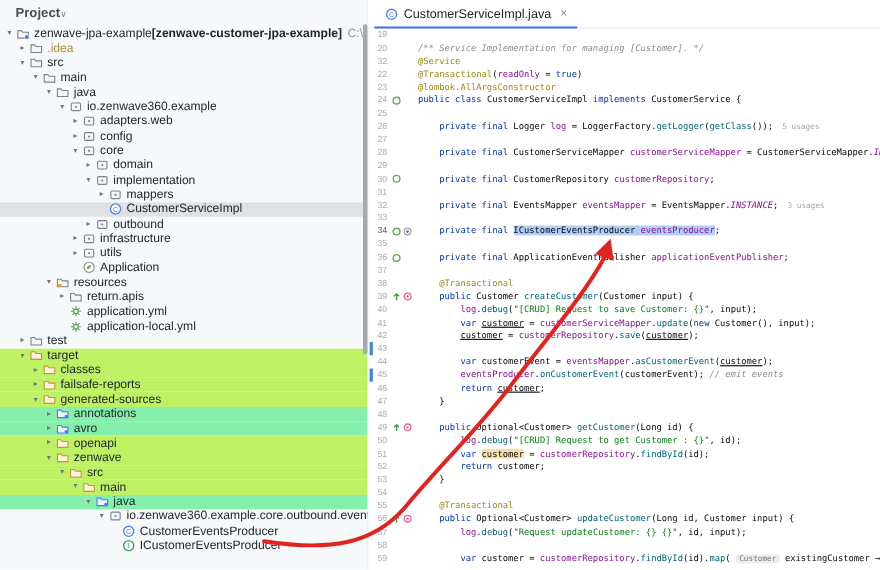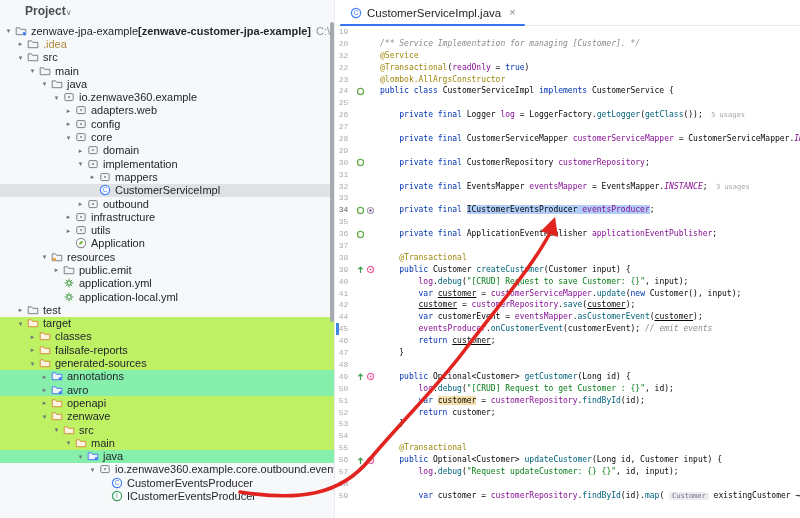--- a/index.html
+++ b/index.html
@@ -1,21 +1,21 @@
 <!DOCTYPE html>
 <html><head>
 <meta charset="utf-8">
 <style>
   html,body{margin:0;padding:0}
   body{width:800px;height:518px;overflow:hidden;position:relative;background:#fff;
        font-family:"Liberation Sans",sans-serif;-webkit-font-smoothing:antialiased}
   
   .panel{position:absolute;left:0;top:0;width:334px;height:518px;background:#f7f8fa;
          border-right:1px solid #ebecf0;overflow:hidden}
-  .panel-header{height:22px;display:flex;align-items:center;padding-left:25px;gap:0;
+  .panel-header{height:22px;display:flex;align-items:center;padding-left:14px;gap:0;
                 font-size:12px;font-weight:600;color:#494d55}
   .panel-header .hdr-chev{font-size:8px;color:#73767e;font-weight:400;margin-top:2px}
   .tree{position:absolute;top:24px;left:0;right:0}
   .trow{height:13.3px;display:flex;align-items:center;white-space:nowrap;
         font-size:11px;color:#23262c}
   .bg-sel{background:#dfe1e5}
   .bg-ex{background:#bef264}
   .bg-gen{background:#86efac}
   .ind{flex:none;display:inline-block}
   .chev{flex:none;width:11px;text-align:center;font-size:7px;color:#70747c;line-height:1}
@@ -33,22 +33,22 @@
           padding-left:5px;background:#fff}
   .tab{display:flex;align-items:center;gap:5px;padding:0 9px;position:relative;
        font-size:11.5px;color:#1d2025}
   .tab::after{content:"";position:absolute;left:0;right:0;bottom:-1px;height:2.5px;
               background:#3574f0;border-radius:1px}
   .tab .ticon{margin-right:0}
   .tab-close{color:#868a92;font-size:11px;margin-left:3px;line-height:1}
   .code{position:absolute;top:26px;left:0;right:0}
   .cline{position:relative;height:11.9px;font-family:"DejaVu Sans Mono",monospace;
          font-size:8px;line-height:11.9px;white-space:pre}
-  .lnum{position:absolute;left:0;width:17px;text-align:center;font-size:8px;
-        color:#a9abb0;font-family:Liberation Mono, monospace}
+  .lnum{position:absolute;left:0;width:17px;text-align:right;font-size:8px;
+        color:#a9abb0;font-family:Liberation Sans, sans-serif}
   .lnum.cur{color:#5b5e66}
   .chgbar{position:absolute;left:1px;top:0;width:2.5px;height:11.9px;background:#3d89e0}
   .gut{position:absolute;left:21px;top:1.5px;display:flex;gap:1px}
   .gut svg{display:block}
   .ctext{position:absolute;left:45px;top:0}
   
   .kw{color:#0033b3}
   .ann{color:#9e880d}
   .str{color:#067d17}
   .cmt{color:#8c8c8c;font-style:italic}
@@ -271,21 +271,21 @@
         <span class="tlabel">resources</span>
       </div>
       <div class="trow">
         <span class="ind" style="width: 51px;"></span>
         <span class="chev">▸</span>
         <span class="ticon">
           <svg width="12" height="12" viewBox="0 0 12 12">
             <path d="M1.2 2.8h3.3l1.1 1.5h5.2v5.4H1.2z" fill="#f4f5f7" stroke="#7e828c" stroke-width="1"></path>
           </svg>
         </span>
-        <span class="tlabel">public.emit</span>
+        <span class="tlabel">return.apis</span>
       </div>
       <div class="trow">
         <span class="ind" style="width: 51px;"></span>
         <span class="chev"></span>
         <span class="ticon">
           <svg width="12" height="12" viewBox="0 0 12 12">
             <circle cx="6" cy="6" r="2.1" fill="none" stroke="#57a657" stroke-width="1.2"></circle>
             <path d="M6 1.5v2M6 8.5v2M1.5 6h2M8.5 6h2M2.8 2.8l1.4 1.4M7.8 7.8l1.4 1.4M9.2 2.8L7.8 4.2M4.2 7.8L2.8 9.2" stroke="#57a657" stroke-width="1"></path>
           </svg>
         </span>
@@ -509,20 +509,21 @@
       <div class="cline"><span class="lnum">38</span><span class="ctext"><span class="pln">    </span><span class="ann">@Transactional</span></span></div>
       <div class="cline"><span class="lnum">39</span><span class="gut"><span><svg width="9" height="9" viewBox="0 0 10 10">
               <path d="M5 8.8V2.4M2.5 4.9L5 2.4l2.5 2.5" fill="none" stroke="#3f9e4e" stroke-width="1.4"></path>
             </svg></span><span><svg width="9" height="9" viewBox="0 0 10 10">
               <circle cx="5" cy="5" r="3.4" fill="none" stroke="#e9649f" stroke-width="1.3"></circle>
               <circle cx="5" cy="5" r="1.2" fill="#e9649f"></circle>
             </svg></span></span><span class="ctext"><span class="pln">    </span><span class="kw">public </span><span class="pln">Customer </span><span class="mth">createCustomer</span><span class="pln">(Customer input) {</span></span></div>
       <div class="cline"><span class="lnum">40</span><span class="ctext"><span class="pln">        </span><span class="fld">log</span><span class="pln">.</span><span class="mth">debug</span><span class="pln">(</span><span class="str">"[CRUD] Request to save Customer: {}"</span><span class="pln">, input);</span></span></div>
       <div class="cline"><span class="lnum">41</span><span class="ctext"><span class="pln">        </span><span class="kw">var </span><span class="u">customer</span><span class="pln"> = </span><span class="fld">customerServiceMapper</span><span class="pln">.</span><span class="mth">update</span><span class="pln">(</span><span class="kw">new </span><span class="pln">Customer(), input);</span></span></div>
       <div class="cline"><span class="lnum">42</span><span class="ctext"><span class="pln">        </span><span class="u">customer</span><span class="pln"> = </span><span class="fld">customerRepository</span><span class="pln">.</span><span class="mth">save</span><span class="pln">(</span><span class="u">customer</span><span class="pln">);</span></span></div>
+      <div class="cline"><span class="chgbar"></span><span class="lnum">43</span><span class="ctext"></span></div>
       <div class="cline"><span class="lnum">44</span><span class="ctext"><span class="pln">        </span><span class="kw">var </span><span class="pln">customerEvent = </span><span class="fld">eventsMapper</span><span class="pln">.</span><span class="mth">asCustomerEvent</span><span class="pln">(</span><span class="u">customer</span><span class="pln">);</span></span></div>
       <div class="cline"><span class="chgbar"></span><span class="lnum">45</span><span class="ctext"><span class="pln">        </span><span class="fld">eventsProducer</span><span class="pln">.</span><span class="mth">onCustomerEvent</span><span class="pln">(customerEvent); </span><span class="cmt">// emit events</span></span></div>
       <div class="cline"><span class="lnum">46</span><span class="ctext"><span class="pln">        </span><span class="kw">return </span><span class="u">customer</span><span class="pln">;</span></span></div>
       <div class="cline"><span class="lnum">47</span><span class="ctext"><span class="pln">    }</span></span></div>
       <div class="cline"><span class="lnum">48</span><span class="ctext"></span></div>
       <div class="cline"><span class="lnum">49</span><span class="gut"><span><svg width="9" height="9" viewBox="0 0 10 10">
               <path d="M5 8.8V2.4M2.5 4.9L5 2.4l2.5 2.5" fill="none" stroke="#3f9e4e" stroke-width="1.4"></path>
             </svg></span><span><svg width="9" height="9" viewBox="0 0 10 10">
               <circle cx="5" cy="5" r="3.4" fill="none" stroke="#e9649f" stroke-width="1.3"></circle>
               <circle cx="5" cy="5" r="1.2" fill="#e9649f"></circle>

